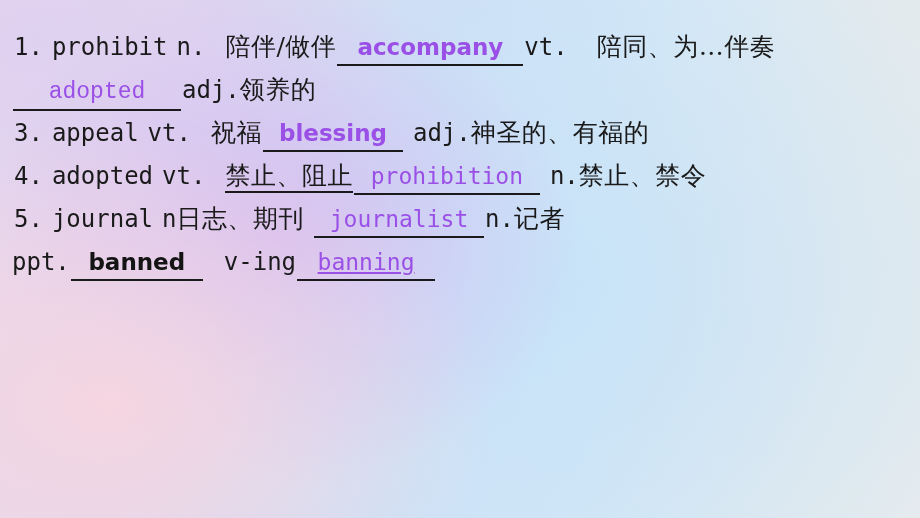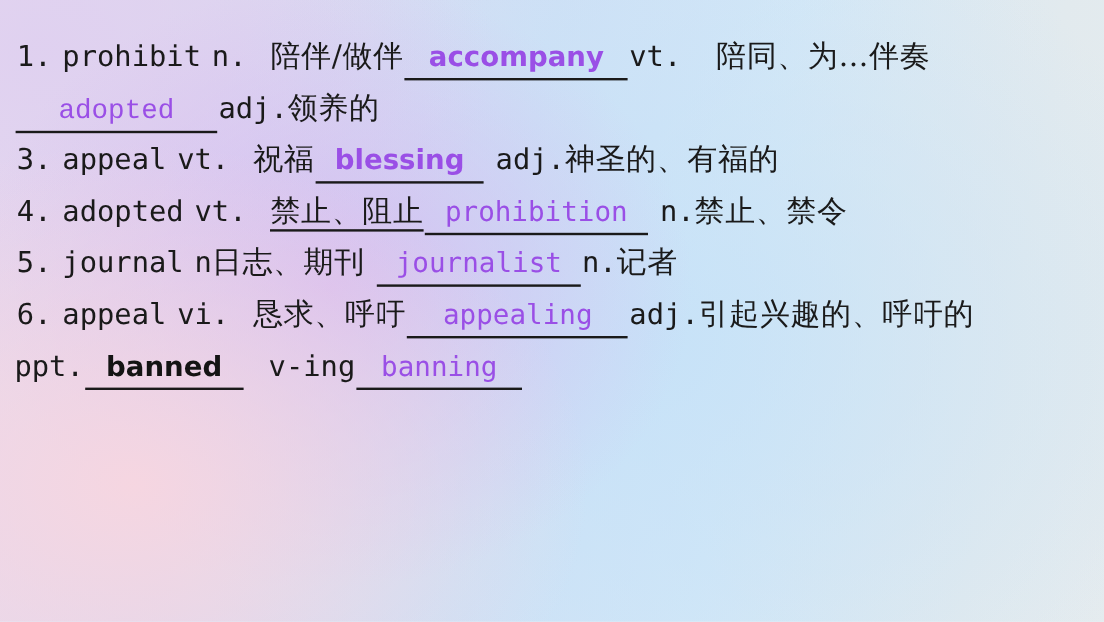--- a/index.html
+++ b/index.html
@@ -114,21 +114,21 @@
   .w-accompany { width: 178px; }
   .w-adoption  { width: 132px; }
   .w-adopted   { width: 160px; font-family: Liberation Mono, monospace; }
   .w-blessed   { width: 132px; }
   .w-blessing  { width: 148px; }
   .w-prohib    { width: 178px; }
   .w-journ     { width: 162px; }
   .w-appealing { width: 176px; }
   .w-banned    { width: 130px; }
   .w-banned2   { width: 124px; }
-  .w-banning   { width: 130px; }
+  .w-banning   { width: 130px; text-decoration: underline; }
 
   .sp { display: inline-block; width: 9px; }
   .sp-wide { display: inline-block; width: 20px; }
 </style>
 </head>
 <body>
 
 <div id="slide">
 
   <div id="lines">
@@ -148,23 +148,20 @@
 
 
     <div class="vline">
       <span class="num">4.</span><span class="sp"></span><span class="en">adopted</span><span class="sp"></span><span class="en">vt.</span><span class="sp-wide"></span><span class="cn underflow">禁止、阻止</span><span class="blank w-prohib">prohibition</span><span class="sp"></span><span class="en">n.</span><span class="cn">禁止、禁令</span>
     </div>
 
     <div class="vline">
       <span class="num">5.</span><span class="sp"></span><span class="en">journal</span><span class="sp"></span><span class="en">n</span><span class="cn">日志、期刊</span><span class="sp"></span><span class="blank w-journ">journalist</span><span class="en">n.</span><span class="cn">记者</span>
     </div>
 
-    <div class="vline">
-      <span class="num">6.</span><span class="sp"></span><span class="en">appeal</span><span class="sp"></span><span class="en">vi.</span><span class="sp-wide"></span><span class="cn">恳求、呼吁</span><span class="blank w-appealing">appealing</span><span class="en">adj.</span><span class="cn">引起兴趣的、呼吁的</span>
-    </div>
 
 
     <div class="vline flush">
       <span class="en">ppt.</span><span class="blank dark w-banned2">banned</span><span class="sp-wide"></span><span class="en">v-ing</span><span class="blank w-banning">banning</span>
     </div>
 
   </div>
 </div>
 
 </body></html>

